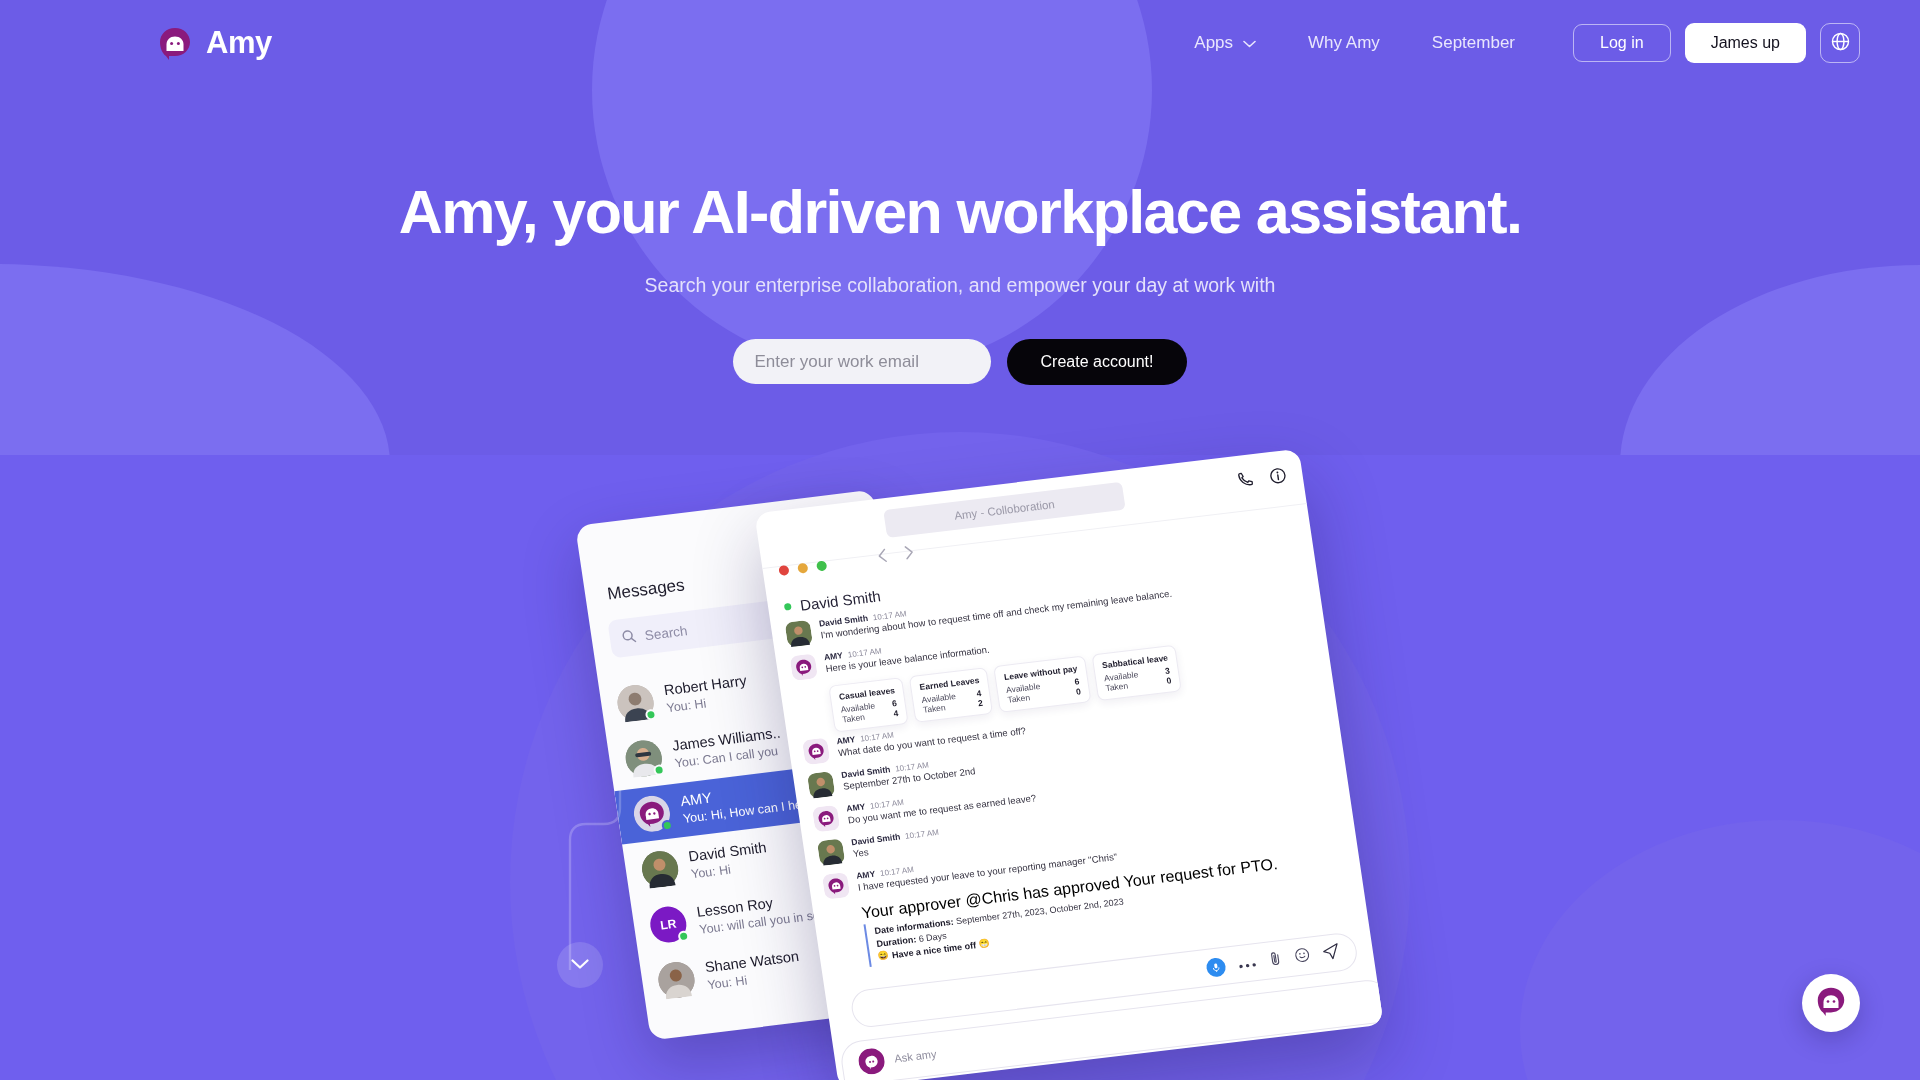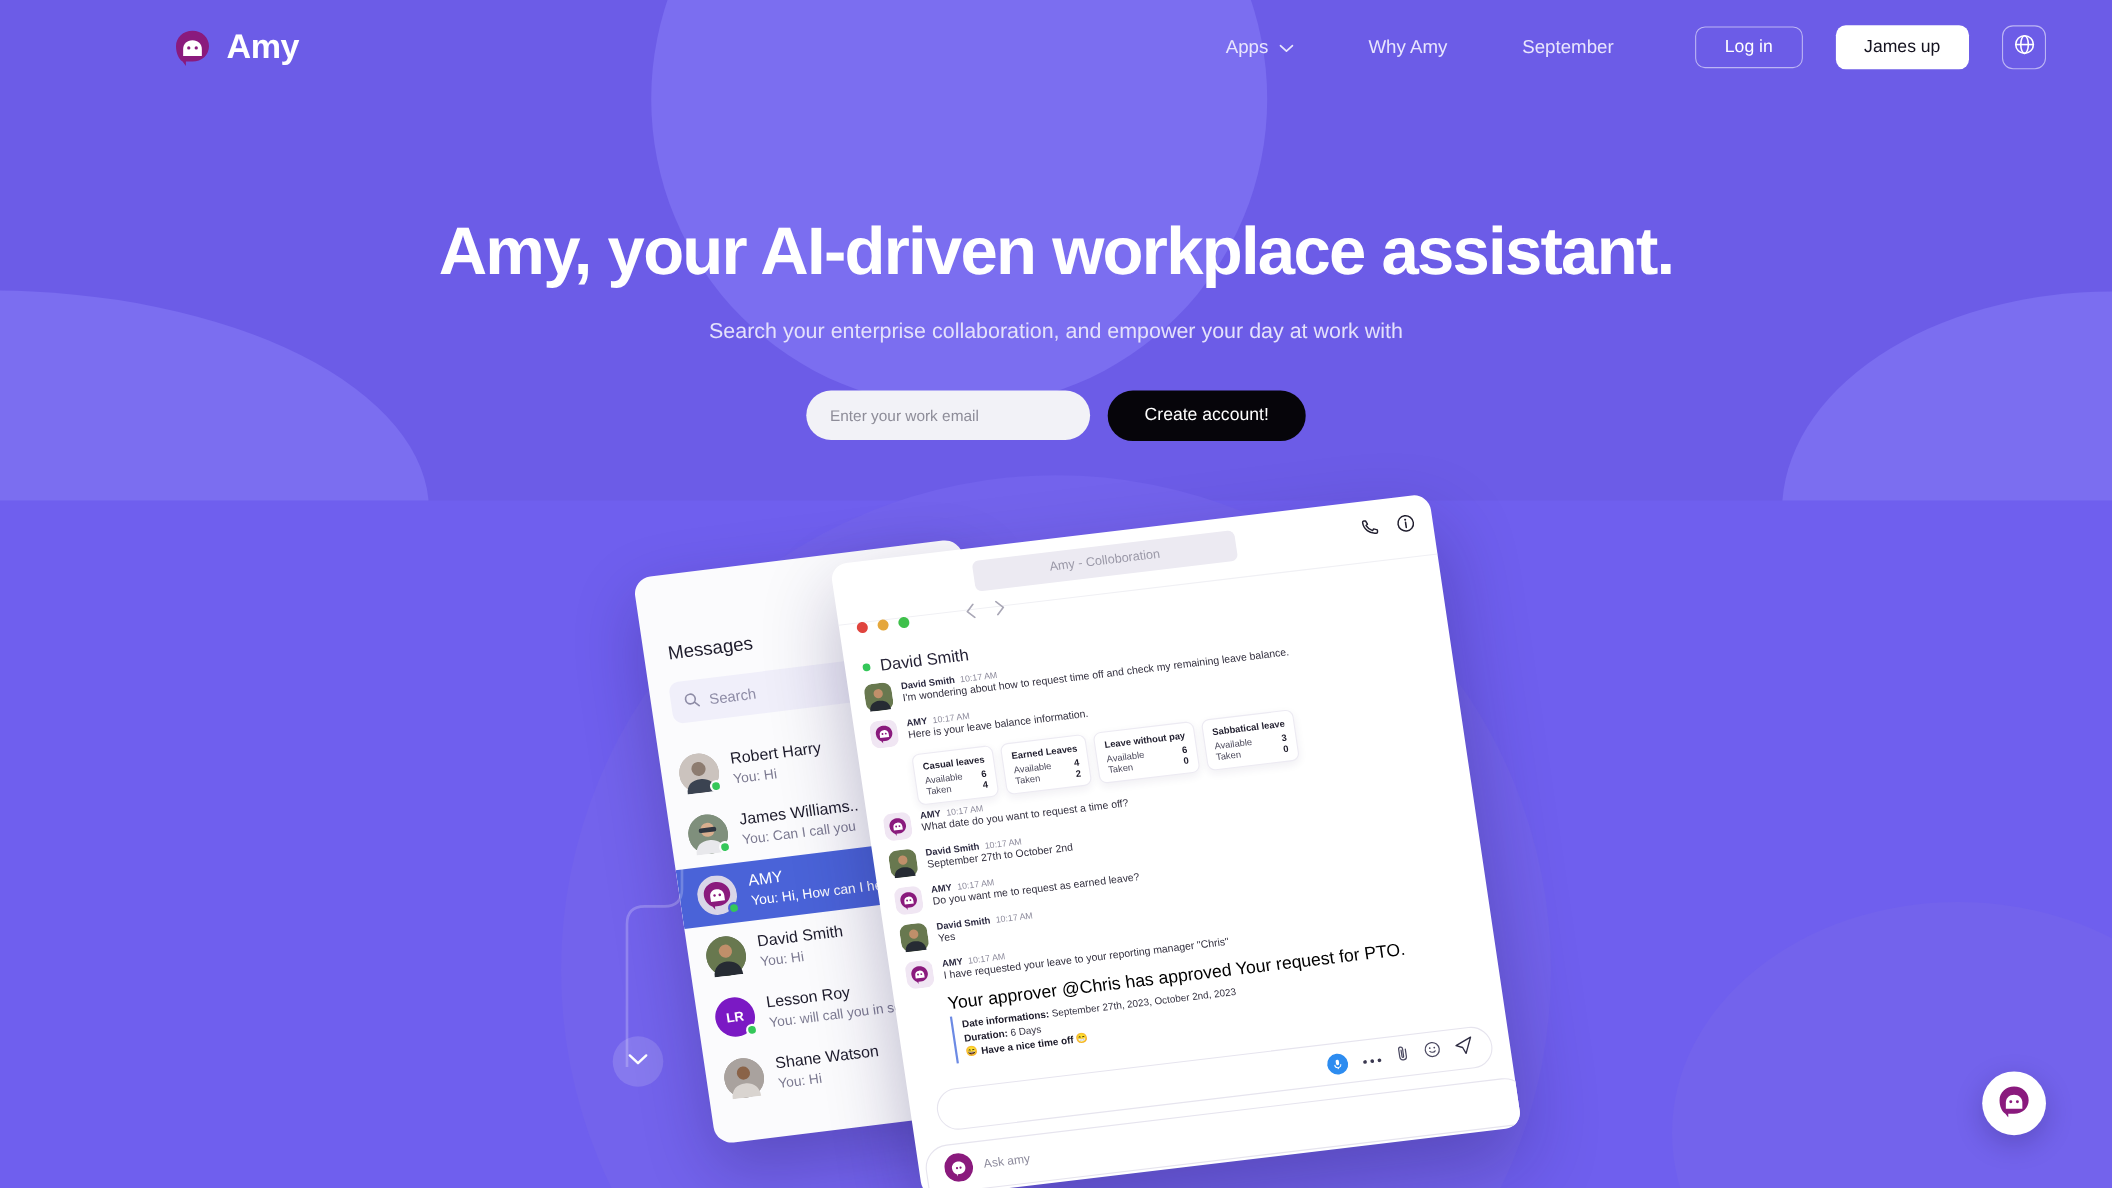--- a/index.html
+++ b/index.html
@@ -41,21 +41,21 @@
   .header {
     position:absolute; z-index:20; top:0; left:0; right:0; height:86px;
     display:flex; align-items:center; padding:0 60px 0 158px;
   }
   .brand { display:flex; align-items:center; gap:14px; }
   .brand-mark {
     width:34px; height:34px; position:relative;
   }
   .brand-name { color:#fff; font-size:31px; font-weight:bold; letter-spacing:-0.5px; }
 
-  .nav { margin-left:auto; display:flex; align-items:center; gap:16px; }
+  .nav { margin-left:auto; display:flex; align-items:center; gap:0; }
   .nav-link {
     color:#e9e6fd; font-size:17px; padding:0 26px; cursor:pointer;
     display:flex; align-items:center; gap:10px; white-space:nowrap;
   }
   .chev { display:inline-block; }
   .btn-login {
     margin-left:32px; border:1px solid rgba(255,255,255,.55); color:#fff;
     border-radius:9px; padding:0 26px; height:38px; display:flex;
     align-items:center; font-size:16px; cursor:pointer; background:transparent;
   }
@@ -64,32 +64,32 @@
     padding:0 26px; height:40px; display:flex; align-items:center;
     font-size:16px; cursor:pointer; border:none; font-weight:500;
   }
   .btn-globe {
     margin-left:14px; width:40px; height:40px; border-radius:10px;
     border:1px solid rgba(255,255,255,.55); display:flex;
     align-items:center; justify-content:center; cursor:pointer;
   }
 
   
-  .hero { position:absolute; z-index:10; top:16px; left:0; right:0; text-align:center; }
+  .hero { position:absolute; z-index:10; top:0; left:0; right:0; text-align:center; }
   .hero h1 {
     margin-top:180px; color:#fff; font-size:61px; font-weight:bold;
     letter-spacing:-1.6px; line-height:1.08;
   }
   .hero p {
     margin-top:24px; color:#e4e1fb; font-size:19.5px; line-height:1.58;
   }
   .cta { margin-top:38px; display:flex; justify-content:center; align-items:center; gap:16px; }
   .email-input {
     width:258px; height:45px; border-radius:26px; border:none; outline:none;
-    background:#f2f2f7; padding:0 22px; font-size:14px; color:#31303a;
+    background:#f2f2f7; padding:0 22px; font-size:17px; color:#31303a;
     font-family:"Liberation Sans", sans-serif;
   }
   .email-input::placeholder { color:#8e8d99; }
   .btn-create {
     height:46px; border-radius:26px; background:#06050a; color:#fff; border:none;
     padding:0 34px; font-size:16px; cursor:pointer;
     font-family:Liberation Sans, sans-serif;
   }
 
   

